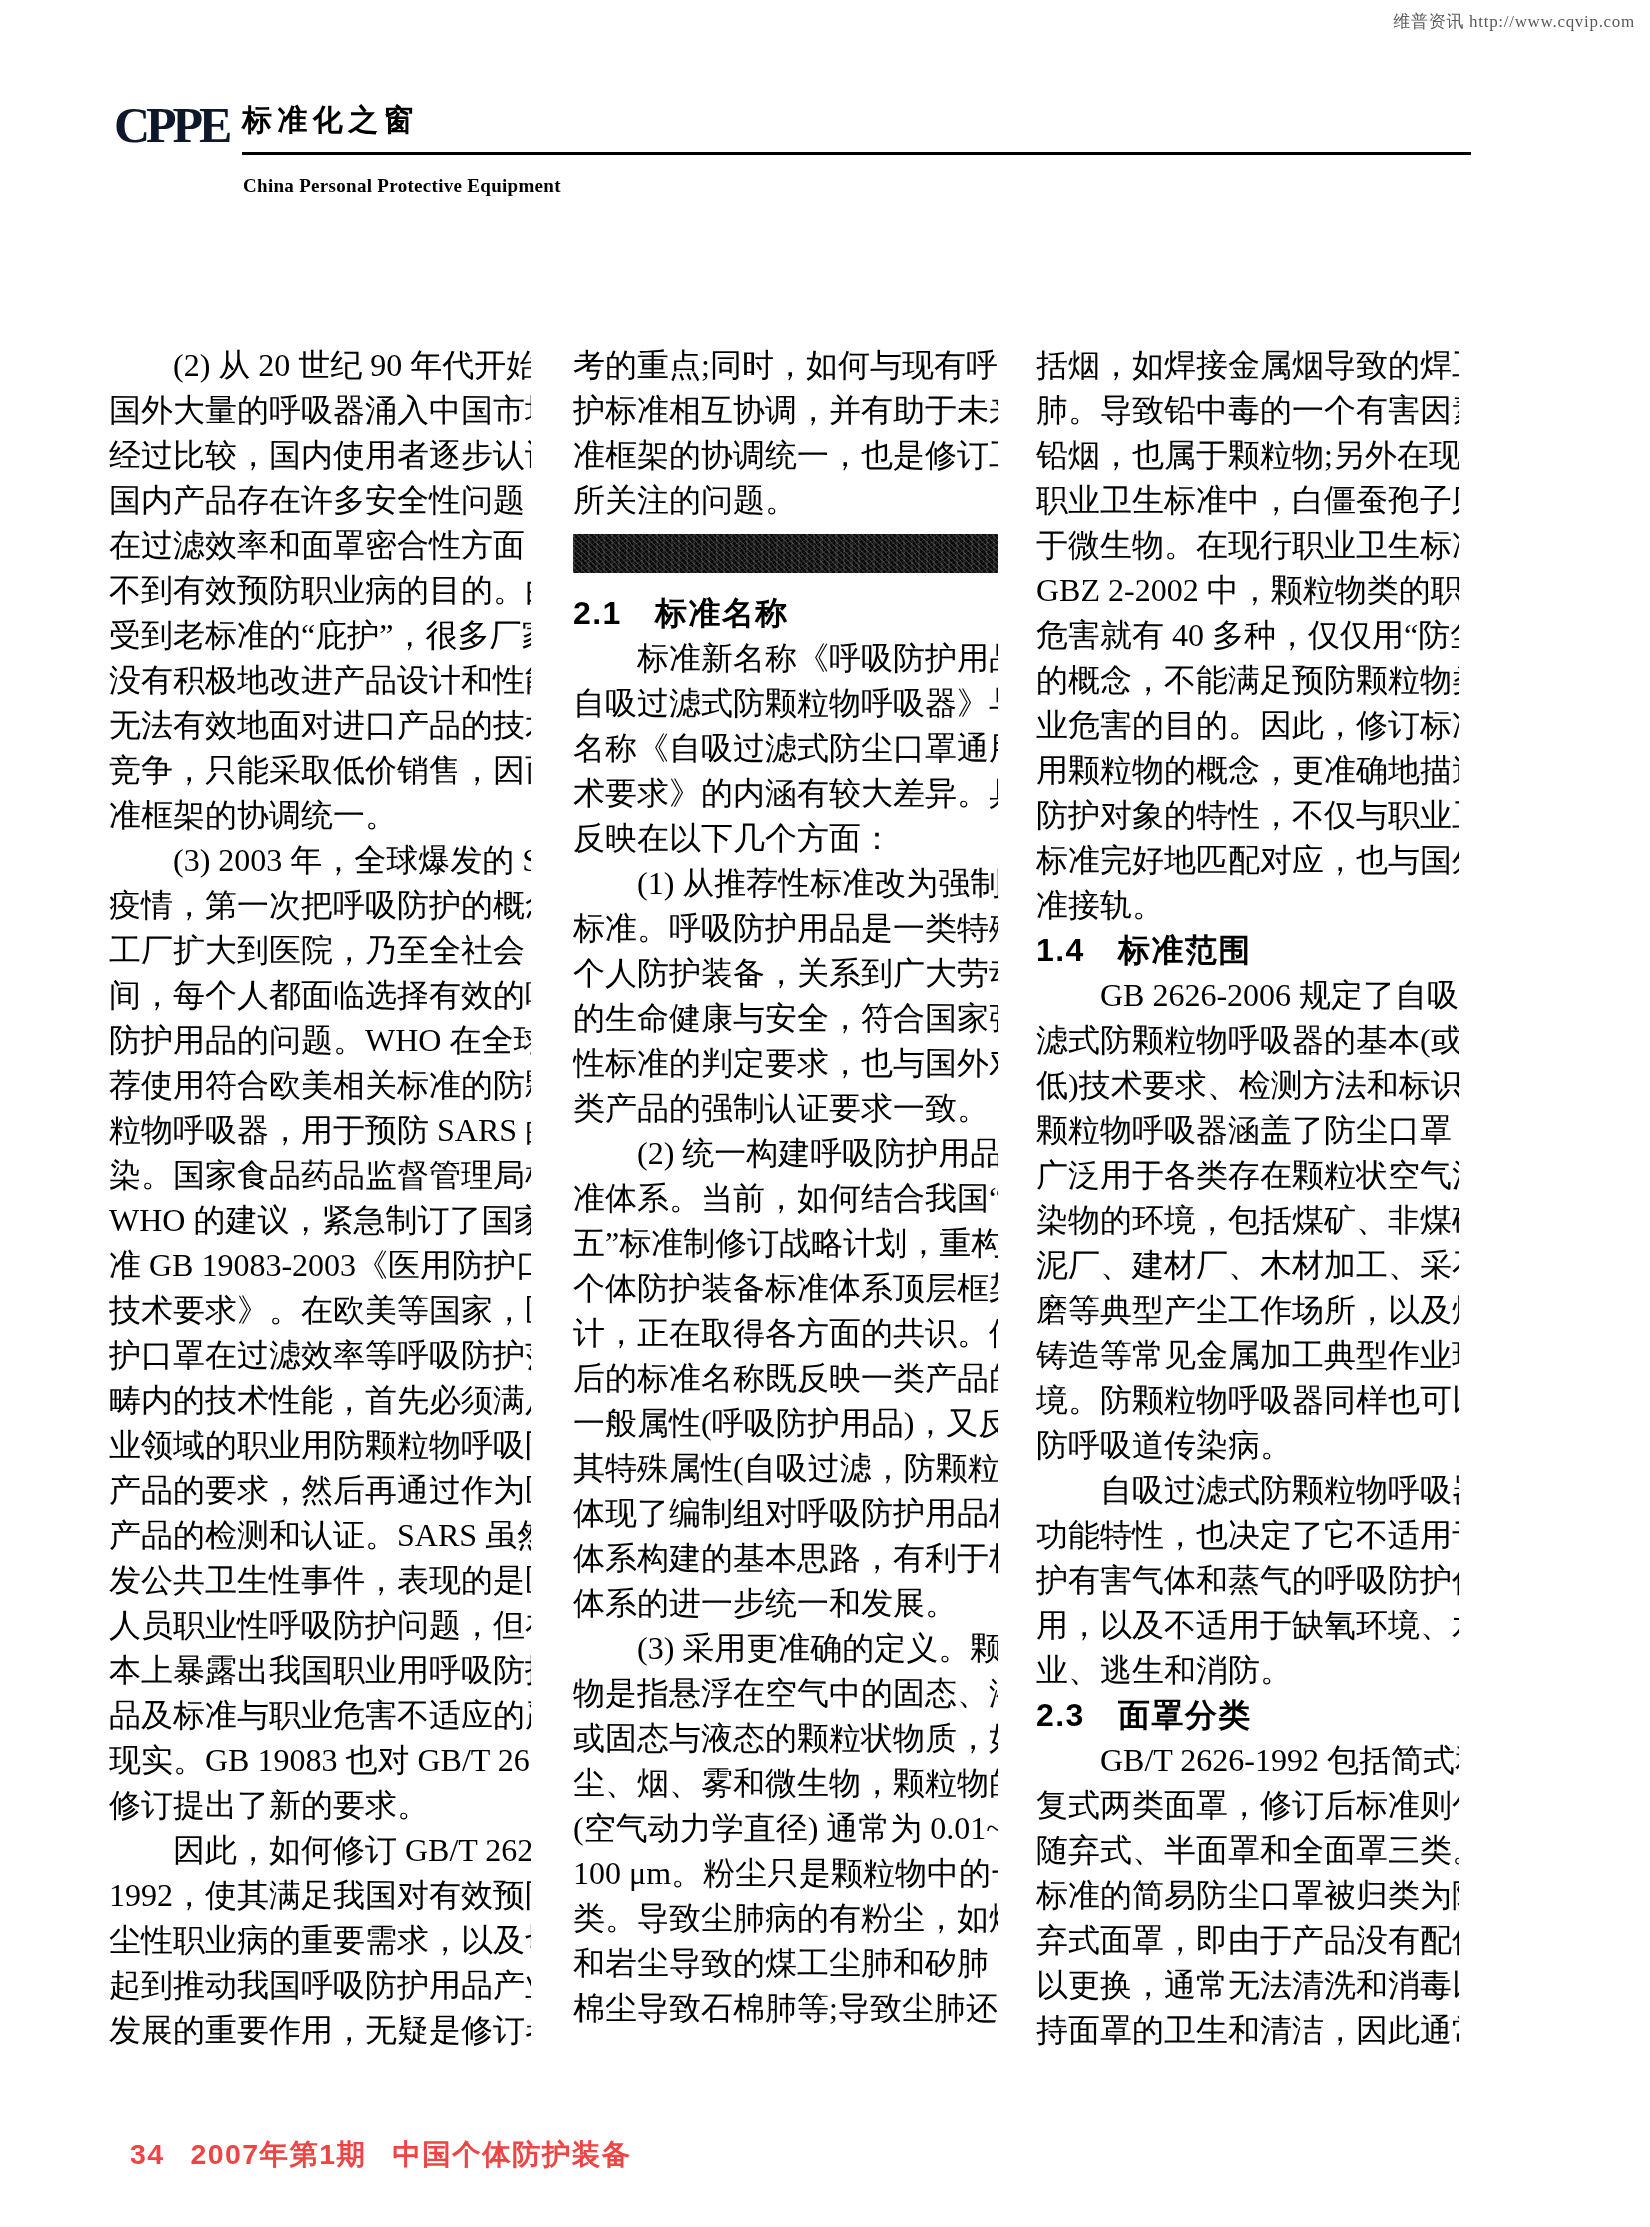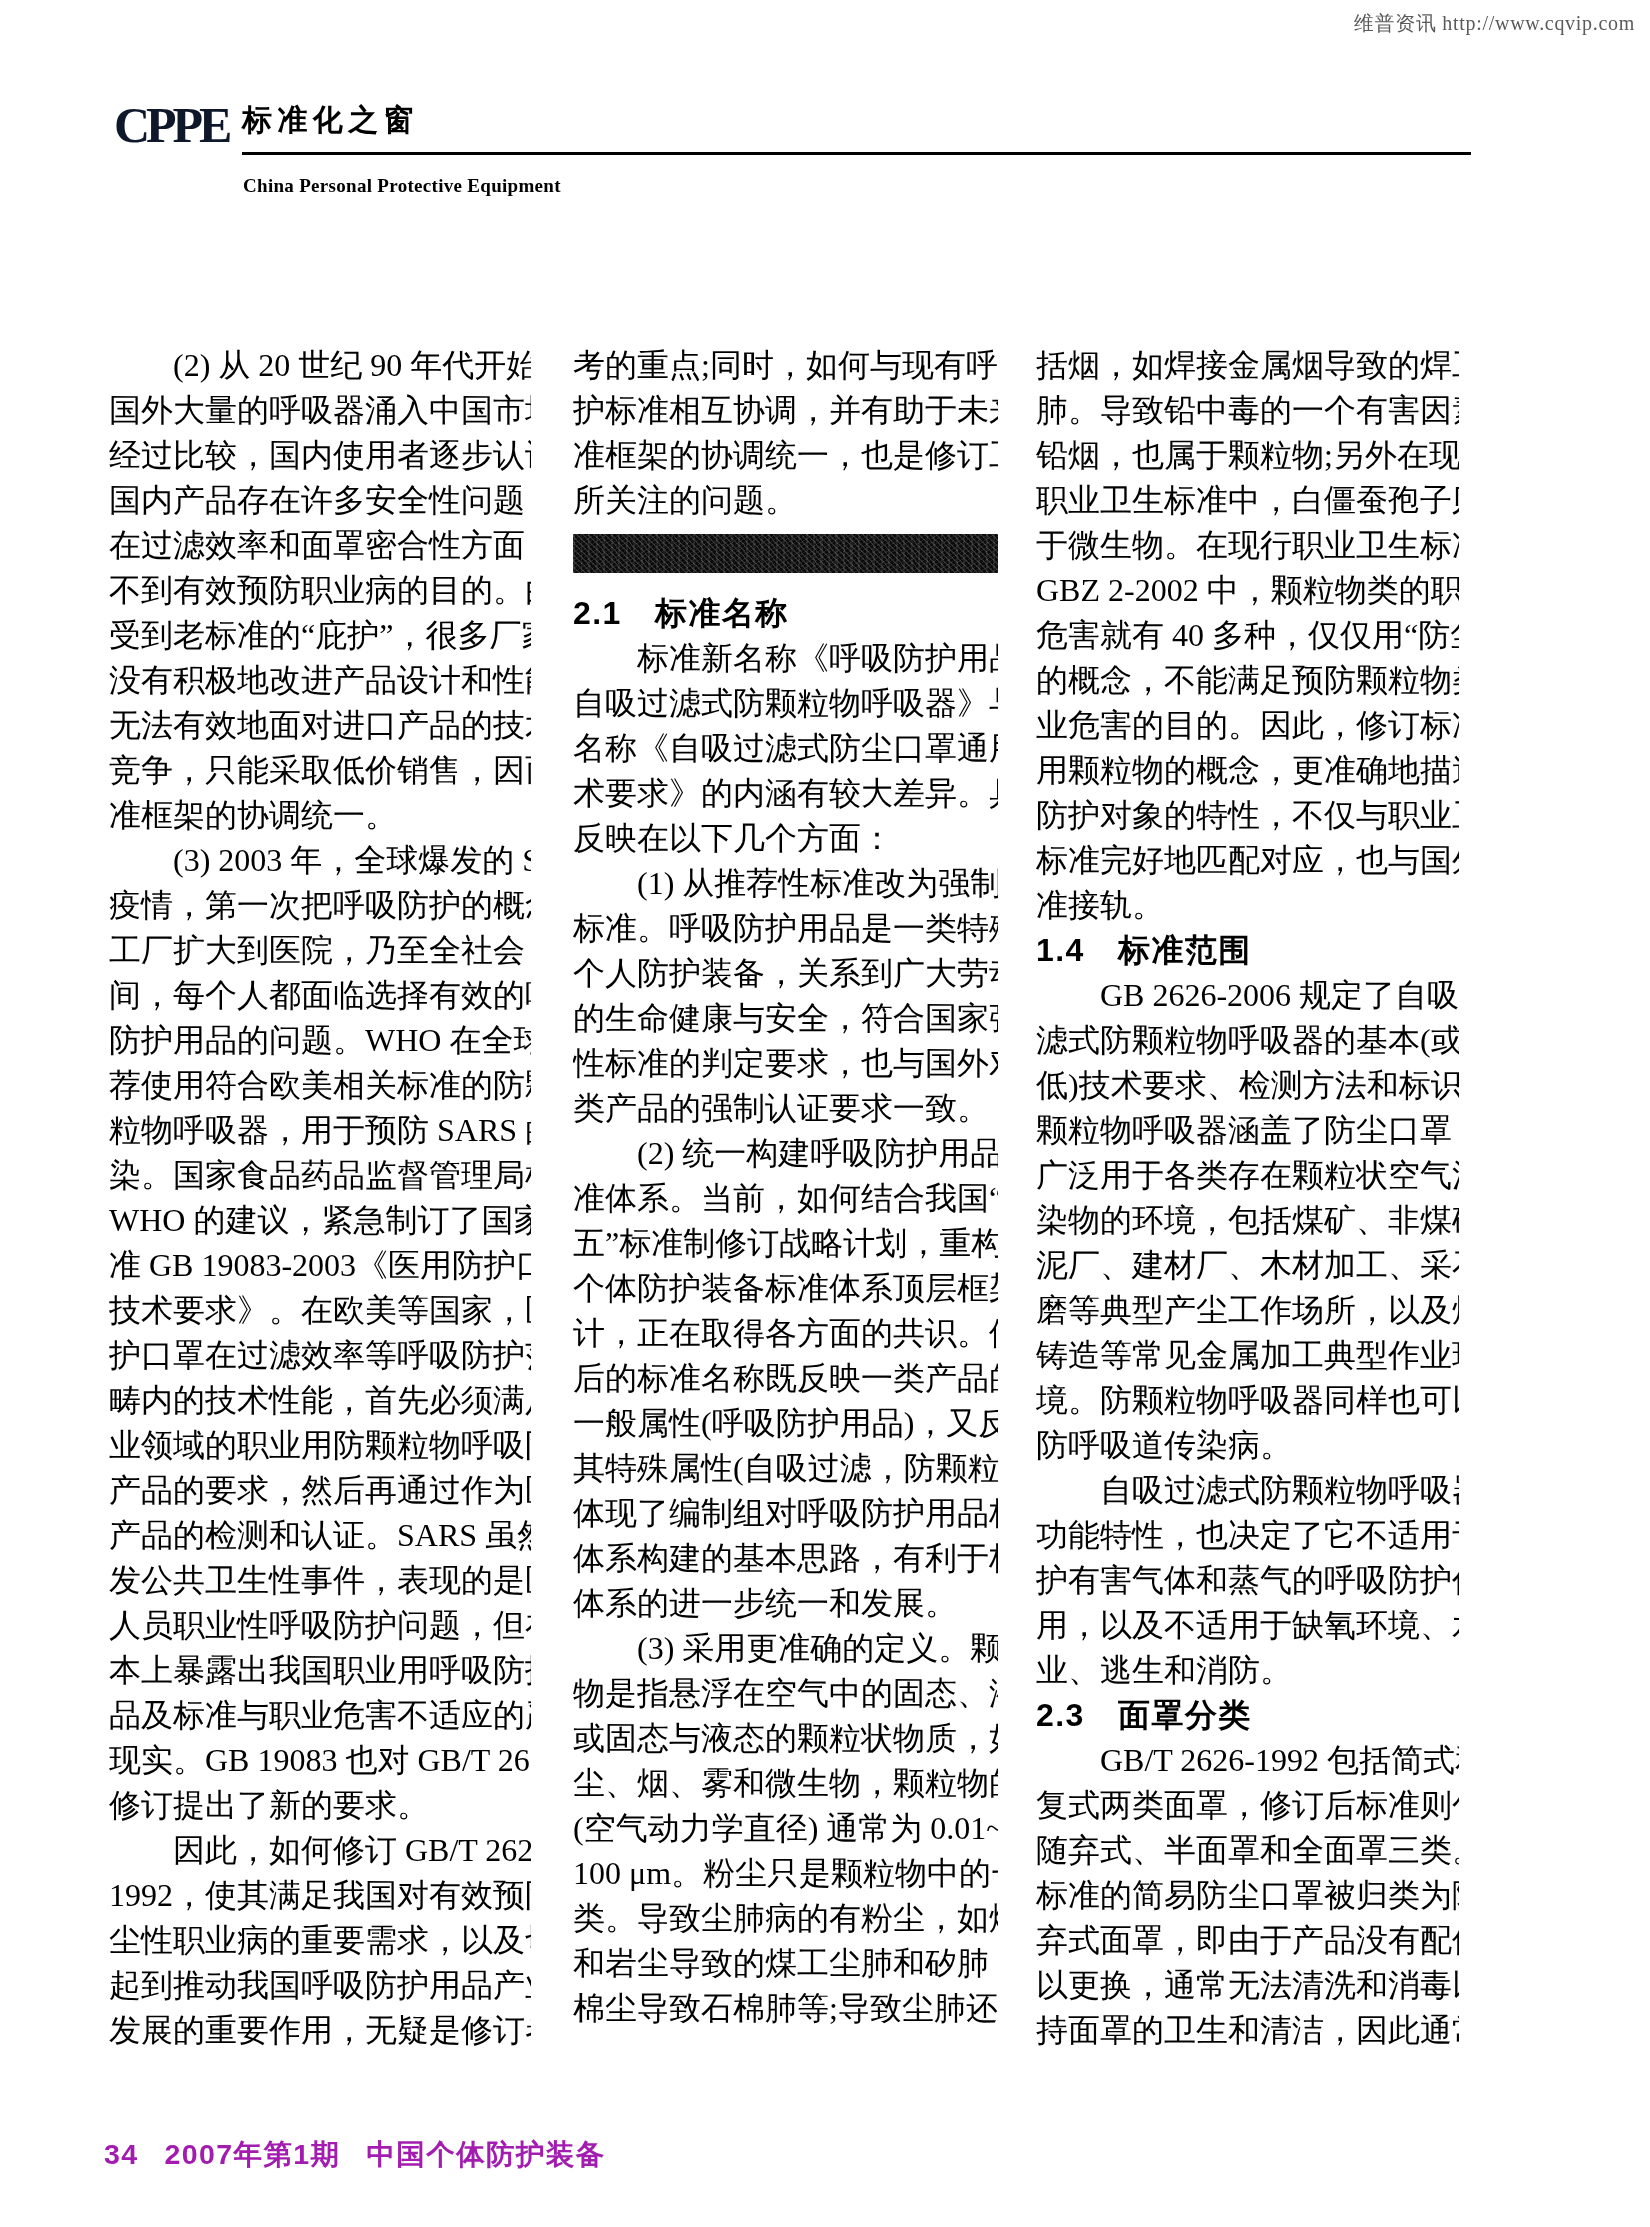--- a/index.html
+++ b/index.html
@@ -2,21 +2,21 @@
 <html style="font-size:11px"><head>
 <meta charset="utf-8">
 <style>
   html,body{margin:0;padding:0;}
   body{
     width:1650px;height:2227px;position:relative;background:#ffffff;
     font-family:"Liberation Serif","DejaVu Serif",serif;color:#000;overflow:hidden;
   }
   
   .watermark{
-    position:absolute;top:9.5px;right:15px;font-size:20px;color:#5a5a5a;
+    position:absolute;top:9.5px;right:15px;font-size:17px;color:#5a5a5a;
     font-family:"Liberation Serif","DejaVu Serif",serif;letter-spacing:0.7px;
   }
   .logo-acronym{
     position:absolute;left:114px;top:94px;font-size:50px;line-height:62px;
     font-weight:700;letter-spacing:-4.1px;font-family:"Liberation Serif","DejaVu Serif",serif;
     transform:scaleY(1.0);color:#0f172a;
   }
   .logo-title{
     position:absolute;left:242px;top:99px;font-size:30px;line-height:42px;font-weight:700;
     font-family:"Liberation Sans","DejaVu Sans",sans-serif;letter-spacing:5.4px;color:#000;
@@ -46,22 +46,22 @@
   .banner{
     height:39px;margin:11px 0 17.6px 0;border-radius:0.7px;
     background:
       repeating-linear-gradient(47deg, rgba(255,255,255,0.14) 0 1.4px, rgba(0,0,0,0) 1.4px 4.1px),
       repeating-linear-gradient(-33deg, rgba(255,255,255,0.10) 0 0.7px, rgba(0,0,0,0) 0.7px 3.4px),
       repeating-linear-gradient(90deg, rgba(255,255,255,0.08) 0 2px, rgba(0,0,0,0) 2px 7.5px),
       #0b0b0b;
   }
   
   .footer{
-    position:absolute;left:104px;top:2136px;font-size:28.5px;font-weight:700;
-    font-family:"Liberation Sans","DejaVu Sans",sans-serif;color:#a21caf;
+    position:absolute;left:130px;top:2136px;font-size:28.5px;font-weight:700;
+    font-family:"Liberation Sans","DejaVu Sans",sans-serif;color:#ef4444;
   }
   .footer span{margin-right:26px;letter-spacing:1.4px;}
 </style>
 </head>
 <body>
 
 <div class="watermark">维普资讯 http://www.cqvip.com</div>
 
 <div class="logo-acronym">CPPE</div>
 <div class="logo-title">标准化之窗</div>

